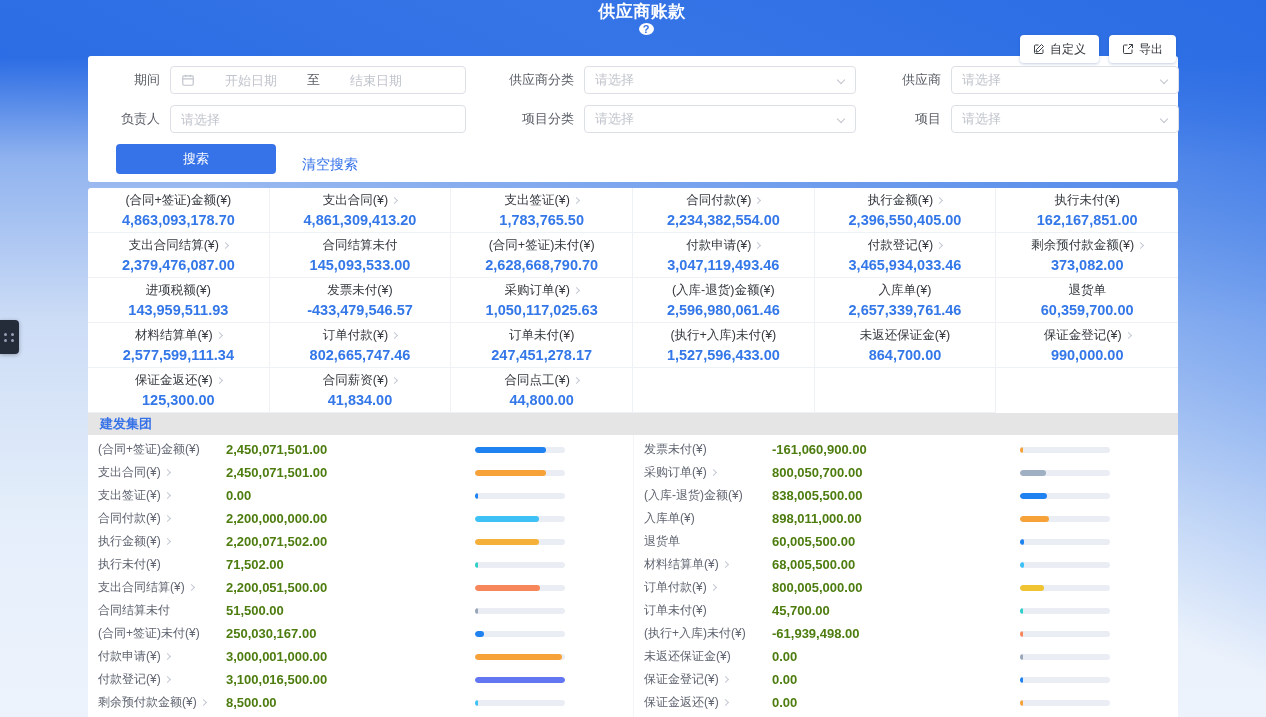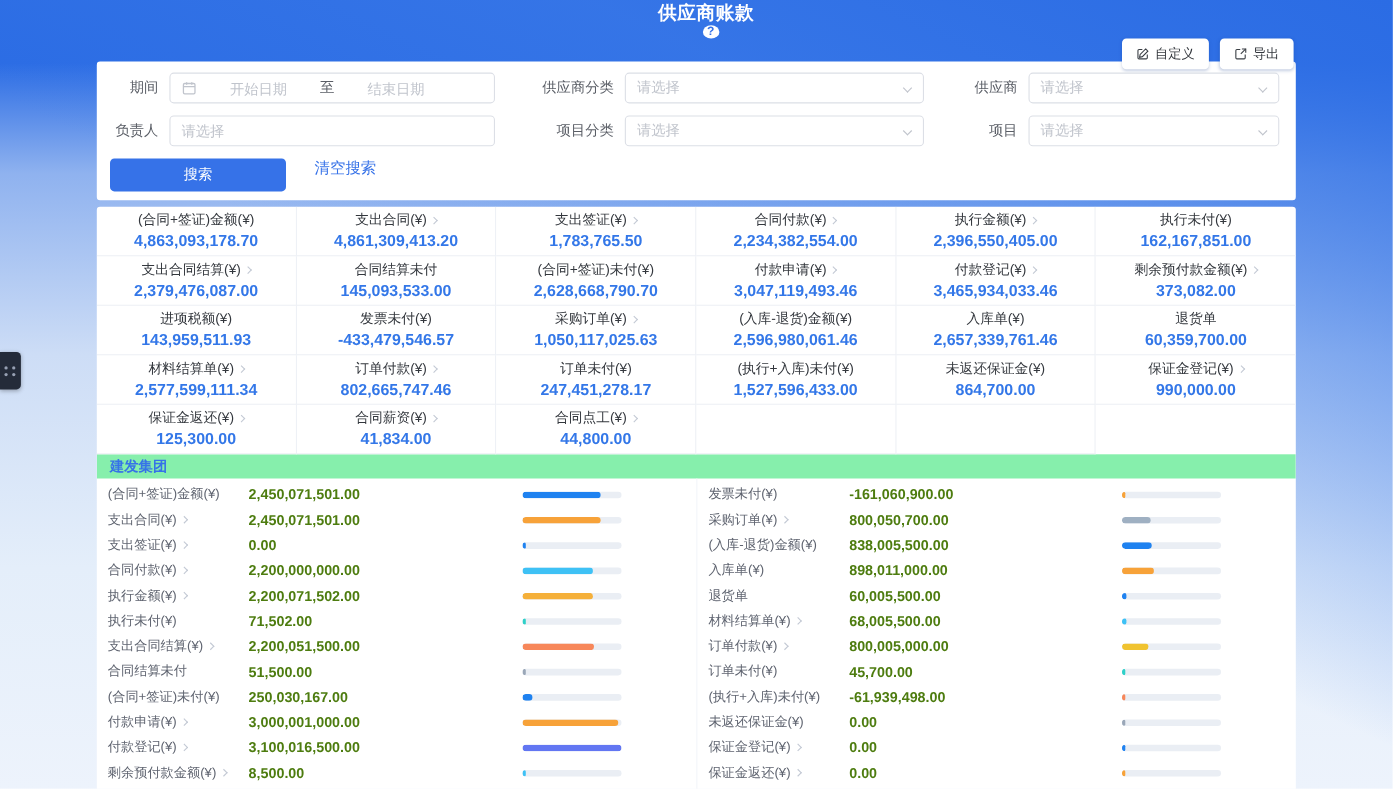--- a/index.html
+++ b/index.html
@@ -19,58 +19,58 @@
           font-weight:bold; display:flex; align-items:center; justify-content:center; margin-left:8px; }
   .hbtns { margin-left:auto; display:flex; gap:10px; }
   .hbtn { display:flex; align-items:center; gap:5px; height:28px; padding:0 13px; background:#fff;
           border:none; border-radius:4px; font-size:12px; color:#33373d; cursor:pointer;
           box-shadow:0 1px 3px rgba(20,60,140,.25); font-family:inherit; }
 
   
   .panel { margin:0 88px; background:#fff; border-radius:3px; }
 
   
-  .filter { padding:10px 12px 8px; }
+  .filter { padding:10px 28px 8px; }
   .f-row { display:flex; align-items:center; height:28px; margin-bottom:11px; }
   .f-label { font-size:13px; color:#5a5e66; text-align:right; flex:none; }
   .w44{width:44px;} .w78{width:78px;} .w55{width:55px;}
   .ctrl { height:28px; border:1px solid #dcdfe6; border-radius:4px; background:#fff;
           display:flex; align-items:center; font-size:13px; flex:none; }
   .daterange { width:296px; margin-left:10px; padding:0 10px; gap:4px; }
   .daterange input { border:none; outline:none; width:104px; text-align:center; font-size:13px;
                      font-family:inherit; color:#606266; }
   .daterange input::placeholder { color:#c0c4cc; }
   .dr-to { font-size:13px; color:#5a5e66; }
   .owner-input { width:296px; margin-left:10px; padding:0 10px; }
   .owner-input input { border:none; outline:none; width:100%; font-size:13px; font-family:inherit; color:#606266; }
   .owner-input input::placeholder { color:#c0c4cc; }
   .sel { position:relative; padding:0 26px 0 10px; color:#c0c4cc; margin-left:10px; }
   .sel-cat2 { width:272px; }
   .sel-sup { width:228px; }
   .gap30 { margin-left:30px; }
   .chev-down { position:absolute; right:11px; top:10px; width:6px; height:6px;
                border-right:1px solid #c0c4cc; border-bottom:1px solid #c0c4cc; transform:rotate(45deg); }
-  .f-actions { display:flex; align-items:flex-start; height:30px; margin-top:0; }
+  .f-actions { display:flex; align-items:flex-end; height:30px; margin-top:0; }
   .search-btn { width:160px; height:30px; background:#3672e8; color:#fff; border:none; border-radius:4px;
                 font-size:13px; cursor:pointer; font-family:inherit; }
   .clear-link { margin-left:26px; color:#3672e8; font-size:14px; cursor:pointer; }
 
   
   .main-panel { margin-top:6px; overflow:hidden; }
   .stats-grid { display:grid; grid-template-columns:repeat(6, 1fr); }
   .stat-cell { height:45px; display:flex; flex-direction:column; align-items:center; justify-content:center;
                border-right:1px solid #eef1f6; border-bottom:1px solid #eef1f6; }
   .stat-cell:nth-child(6n) { border-right:none; }
   .s-label { font-size:12.5px; color:#33373d; display:flex; align-items:center; white-space:nowrap; }
   .s-value { font-size:14.5px; font-weight:bold; color:#3377e8; margin-top:3px; white-space:nowrap; }
   .chev { display:inline-block; width:5px; height:5px; border-top:1px solid #c3c9d4; border-right:1px solid #c3c9d4;
           transform:rotate(45deg); margin-left:4px; flex:none; }
 
   
-  .group-band { height:22px; background:#86efac; display:flex; align-items:center; padding:0 12px; }
+  .group-band { height:22px; background:#e5e5e5; display:flex; align-items:center; padding:0 12px; }
   .group-name { color:#3672e8; font-size:13px; font-weight:bold; }
   .group-body { display:flex; }
   .gcol { width:50%; padding-top:3px; }
   .gcol-right { border-left:1px solid #f3f5f9; }
   .g-row { display:flex; align-items:center; height:23px; padding-left:10px; }
   .g-label { width:128px; font-size:12px; color:#5f6470; display:flex; align-items:center; white-space:nowrap; flex:none; }
   .g-label .chev { border-color:#c3c9d4; }
   .g-value { font-size:13px; font-weight:bold; color:#4d7c0f; white-space:nowrap; }
   .g-bar { width:90px; height:6px; border-radius:3px; background:#eaeef4; margin-left:auto; margin-right:68px;
            overflow:hidden; flex:none; }

